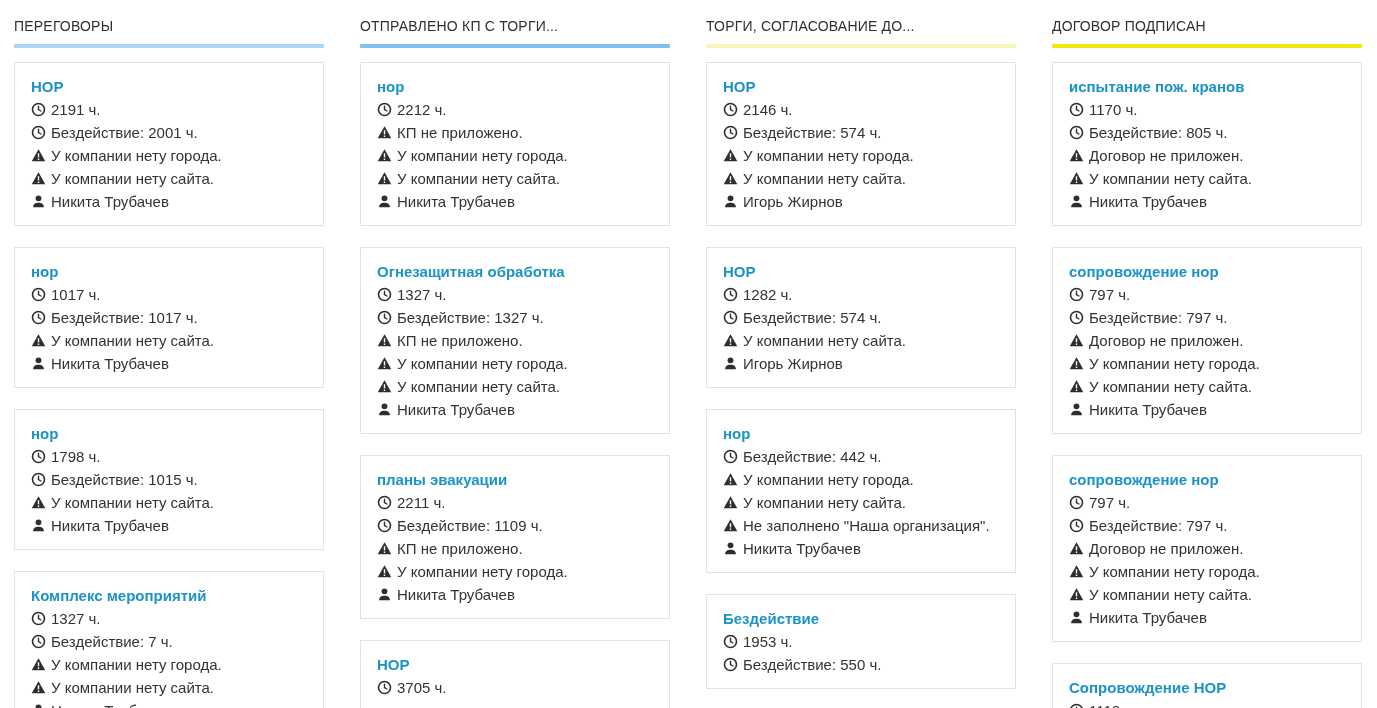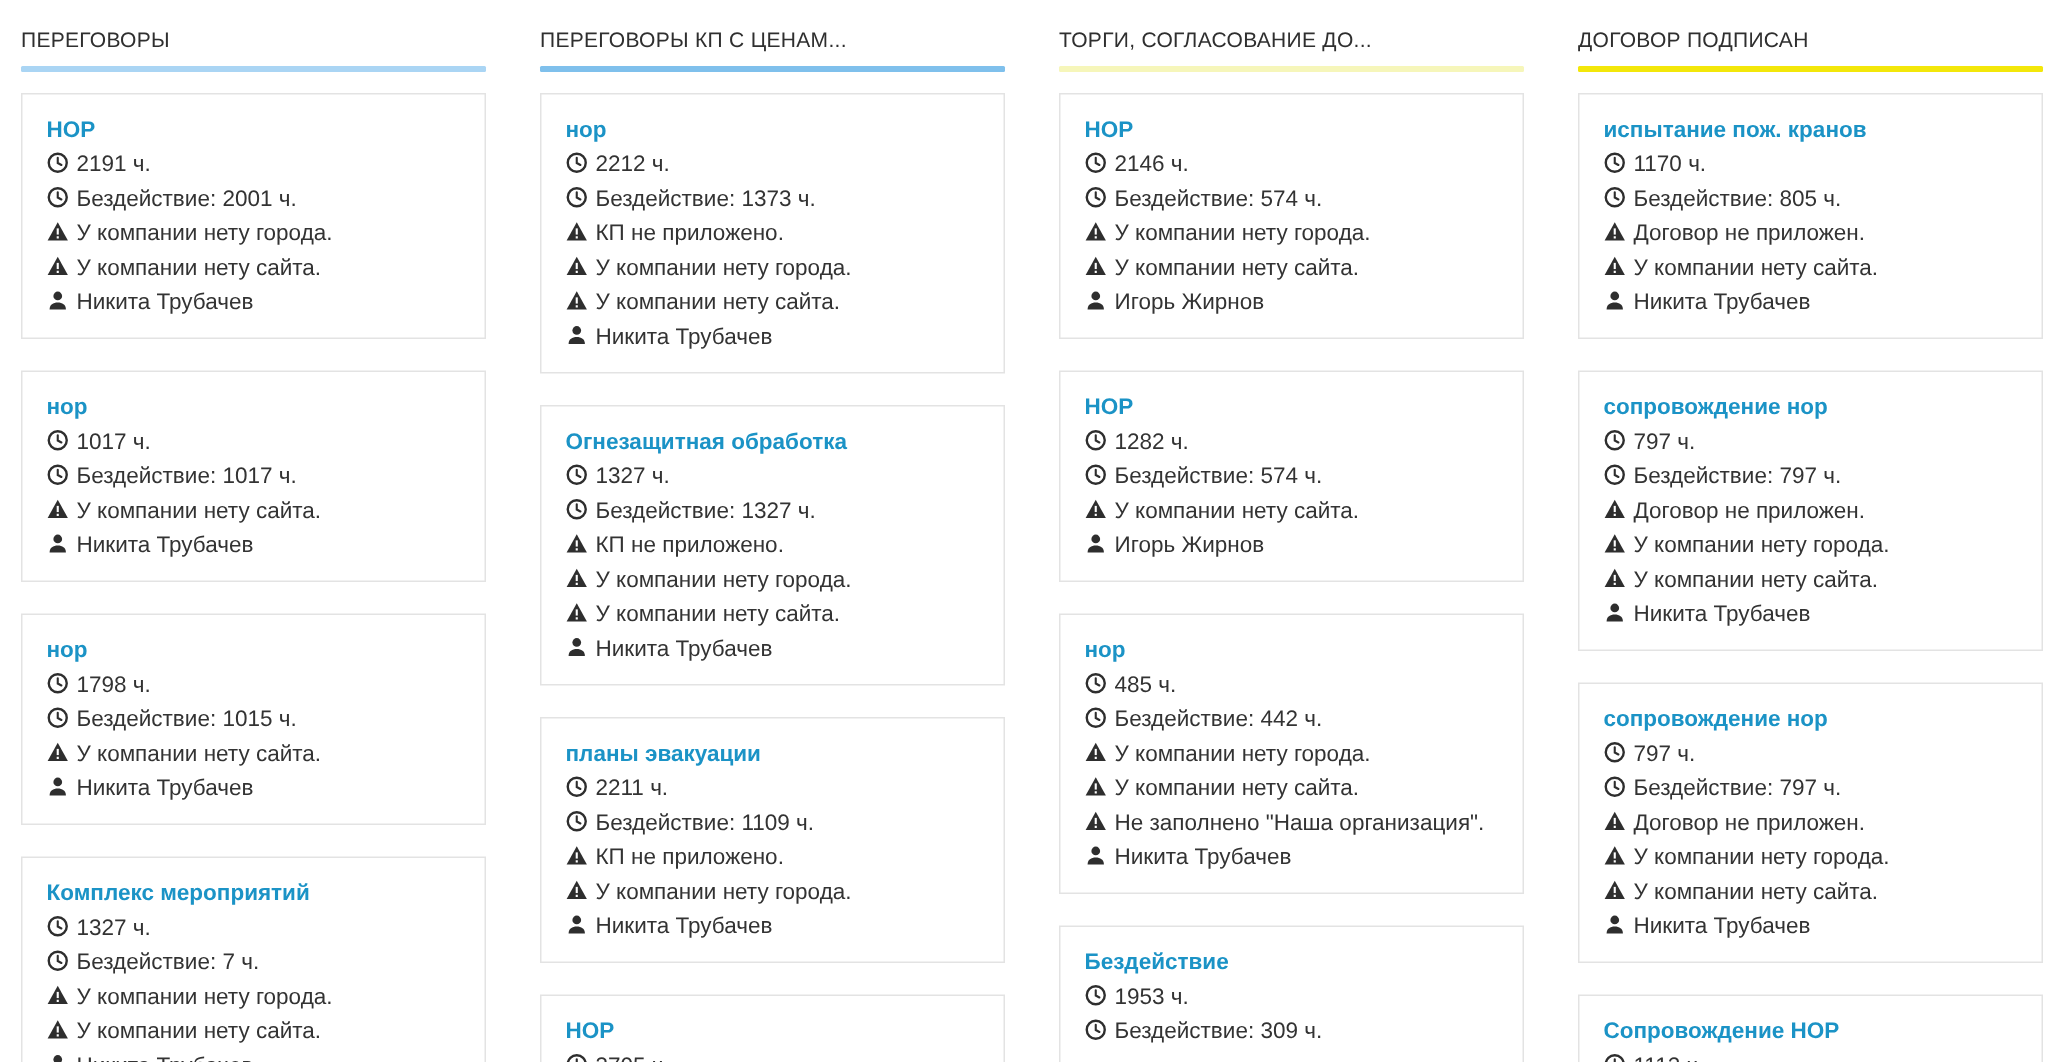--- a/index.html
+++ b/index.html
@@ -127,30 +127,27 @@
                 <path d="M8 1.2 L15.2 14.2 H0.8 Z" fill="#2e2e2e"></path>
                 <rect x="7.25" y="5.6" width="1.5" height="4.4" fill="#ffffff"></rect>
                 <rect x="7.25" y="11.2" width="1.5" height="1.6" fill="#ffffff"></rect>
               </svg></span><span>У компании нету сайта.</span></div><div class="card-line"><span class="icon"><svg viewBox="0 0 16 16">
                 <circle cx="8" cy="4.6" r="3.1" fill="#2e2e2e"></circle>
                 <path d="M2.2 14.2 C2.2 10.8 4.8 9.3 8 9.3 C11.2 9.3 13.8 10.8 13.8 14.2 Z" fill="#2e2e2e"></path>
               </svg></span><span>Никита Трубачев</span></div></div>
       </div>
     </div>
     <div class="column">
-      <div class="column-header">ПЕРЕГОВОРЫ КП С ЦЕНАМ...</div>
+      <div class="column-header">ОТПРАВЛЕНО КП С ТОРГИ...</div>
       <div class="column-underline" style="background: rgb(127, 192, 236);"></div>
       <div class="cards">
         <div class="card"><a class="card-title">нор</a><div class="card-line"><span class="icon"><svg viewBox="0 0 16 16">
                 <circle cx="8" cy="8" r="6.4" fill="none" stroke="#2e2e2e" stroke-width="1.7"></circle>
                 <path d="M8 4.4 V8.2 L10.6 9.6" fill="none" stroke="#2e2e2e" stroke-width="1.5" stroke-linecap="round"></path>
               </svg></span><span>2212 ч.</span></div><div class="card-line"><span class="icon"><svg viewBox="0 0 16 16">
-                <circle cx="8" cy="8" r="6.4" fill="none" stroke="#2e2e2e" stroke-width="1.7"></circle>
-                <path d="M8 4.4 V8.2 L10.6 9.6" fill="none" stroke="#2e2e2e" stroke-width="1.5" stroke-linecap="round"></path>
-              </svg></span><span>Бездействие: 1373 ч.</span></div><div class="card-line"><span class="icon"><svg viewBox="0 0 16 16">
                 <path d="M8 1.2 L15.2 14.2 H0.8 Z" fill="#2e2e2e"></path>
                 <rect x="7.25" y="5.6" width="1.5" height="4.4" fill="#ffffff"></rect>
                 <rect x="7.25" y="11.2" width="1.5" height="1.6" fill="#ffffff"></rect>
               </svg></span><span>КП не приложено.</span></div><div class="card-line"><span class="icon"><svg viewBox="0 0 16 16">
                 <path d="M8 1.2 L15.2 14.2 H0.8 Z" fill="#2e2e2e"></path>
                 <rect x="7.25" y="5.6" width="1.5" height="4.4" fill="#ffffff"></rect>
                 <rect x="7.25" y="11.2" width="1.5" height="1.6" fill="#ffffff"></rect>
               </svg></span><span>У компании нету города.</span></div><div class="card-line"><span class="icon"><svg viewBox="0 0 16 16">
                 <path d="M8 1.2 L15.2 14.2 H0.8 Z" fill="#2e2e2e"></path>
                 <rect x="7.25" y="5.6" width="1.5" height="4.4" fill="#ffffff"></rect>
@@ -237,23 +234,20 @@
                 <path d="M8 1.2 L15.2 14.2 H0.8 Z" fill="#2e2e2e"></path>
                 <rect x="7.25" y="5.6" width="1.5" height="4.4" fill="#ffffff"></rect>
                 <rect x="7.25" y="11.2" width="1.5" height="1.6" fill="#ffffff"></rect>
               </svg></span><span>У компании нету сайта.</span></div><div class="card-line"><span class="icon"><svg viewBox="0 0 16 16">
                 <circle cx="8" cy="4.6" r="3.1" fill="#2e2e2e"></circle>
                 <path d="M2.2 14.2 C2.2 10.8 4.8 9.3 8 9.3 C11.2 9.3 13.8 10.8 13.8 14.2 Z" fill="#2e2e2e"></path>
               </svg></span><span>Игорь Жирнов</span></div></div>
         <div class="card"><a class="card-title">нор</a><div class="card-line"><span class="icon"><svg viewBox="0 0 16 16">
                 <circle cx="8" cy="8" r="6.4" fill="none" stroke="#2e2e2e" stroke-width="1.7"></circle>
                 <path d="M8 4.4 V8.2 L10.6 9.6" fill="none" stroke="#2e2e2e" stroke-width="1.5" stroke-linecap="round"></path>
-              </svg></span><span>485 ч.</span></div><div class="card-line"><span class="icon"><svg viewBox="0 0 16 16">
-                <circle cx="8" cy="8" r="6.4" fill="none" stroke="#2e2e2e" stroke-width="1.7"></circle>
-                <path d="M8 4.4 V8.2 L10.6 9.6" fill="none" stroke="#2e2e2e" stroke-width="1.5" stroke-linecap="round"></path>
               </svg></span><span>Бездействие: 442 ч.</span></div><div class="card-line"><span class="icon"><svg viewBox="0 0 16 16">
                 <path d="M8 1.2 L15.2 14.2 H0.8 Z" fill="#2e2e2e"></path>
                 <rect x="7.25" y="5.6" width="1.5" height="4.4" fill="#ffffff"></rect>
                 <rect x="7.25" y="11.2" width="1.5" height="1.6" fill="#ffffff"></rect>
               </svg></span><span>У компании нету города.</span></div><div class="card-line"><span class="icon"><svg viewBox="0 0 16 16">
                 <path d="M8 1.2 L15.2 14.2 H0.8 Z" fill="#2e2e2e"></path>
                 <rect x="7.25" y="5.6" width="1.5" height="4.4" fill="#ffffff"></rect>
                 <rect x="7.25" y="11.2" width="1.5" height="1.6" fill="#ffffff"></rect>
               </svg></span><span>У компании нету сайта.</span></div><div class="card-line"><span class="icon"><svg viewBox="0 0 16 16">
                 <path d="M8 1.2 L15.2 14.2 H0.8 Z" fill="#2e2e2e"></path>
@@ -262,21 +256,21 @@
               </svg></span><span>Не заполнено "Наша организация".</span></div><div class="card-line"><span class="icon"><svg viewBox="0 0 16 16">
                 <circle cx="8" cy="4.6" r="3.1" fill="#2e2e2e"></circle>
                 <path d="M2.2 14.2 C2.2 10.8 4.8 9.3 8 9.3 C11.2 9.3 13.8 10.8 13.8 14.2 Z" fill="#2e2e2e"></path>
               </svg></span><span>Никита Трубачев</span></div></div>
         <div class="card"><a class="card-title">Бездействие</a><div class="card-line"><span class="icon"><svg viewBox="0 0 16 16">
                 <circle cx="8" cy="8" r="6.4" fill="none" stroke="#2e2e2e" stroke-width="1.7"></circle>
                 <path d="M8 4.4 V8.2 L10.6 9.6" fill="none" stroke="#2e2e2e" stroke-width="1.5" stroke-linecap="round"></path>
               </svg></span><span>1953 ч.</span></div><div class="card-line"><span class="icon"><svg viewBox="0 0 16 16">
                 <circle cx="8" cy="8" r="6.4" fill="none" stroke="#2e2e2e" stroke-width="1.7"></circle>
                 <path d="M8 4.4 V8.2 L10.6 9.6" fill="none" stroke="#2e2e2e" stroke-width="1.5" stroke-linecap="round"></path>
-              </svg></span><span>Бездействие: 309 ч.</span></div></div>
+              </svg></span><span>Бездействие: 550 ч.</span></div></div>
       </div>
     </div>
     <div class="column">
       <div class="column-header">ДОГОВОР ПОДПИСАН</div>
       <div class="column-underline" style="background: rgb(243, 231, 10);"></div>
       <div class="cards">
         <div class="card"><a class="card-title">испытание пож. кранов</a><div class="card-line"><span class="icon"><svg viewBox="0 0 16 16">
                 <circle cx="8" cy="8" r="6.4" fill="none" stroke="#2e2e2e" stroke-width="1.7"></circle>
                 <path d="M8 4.4 V8.2 L10.6 9.6" fill="none" stroke="#2e2e2e" stroke-width="1.5" stroke-linecap="round"></path>
               </svg></span><span>1170 ч.</span></div><div class="card-line"><span class="icon"><svg viewBox="0 0 16 16">

